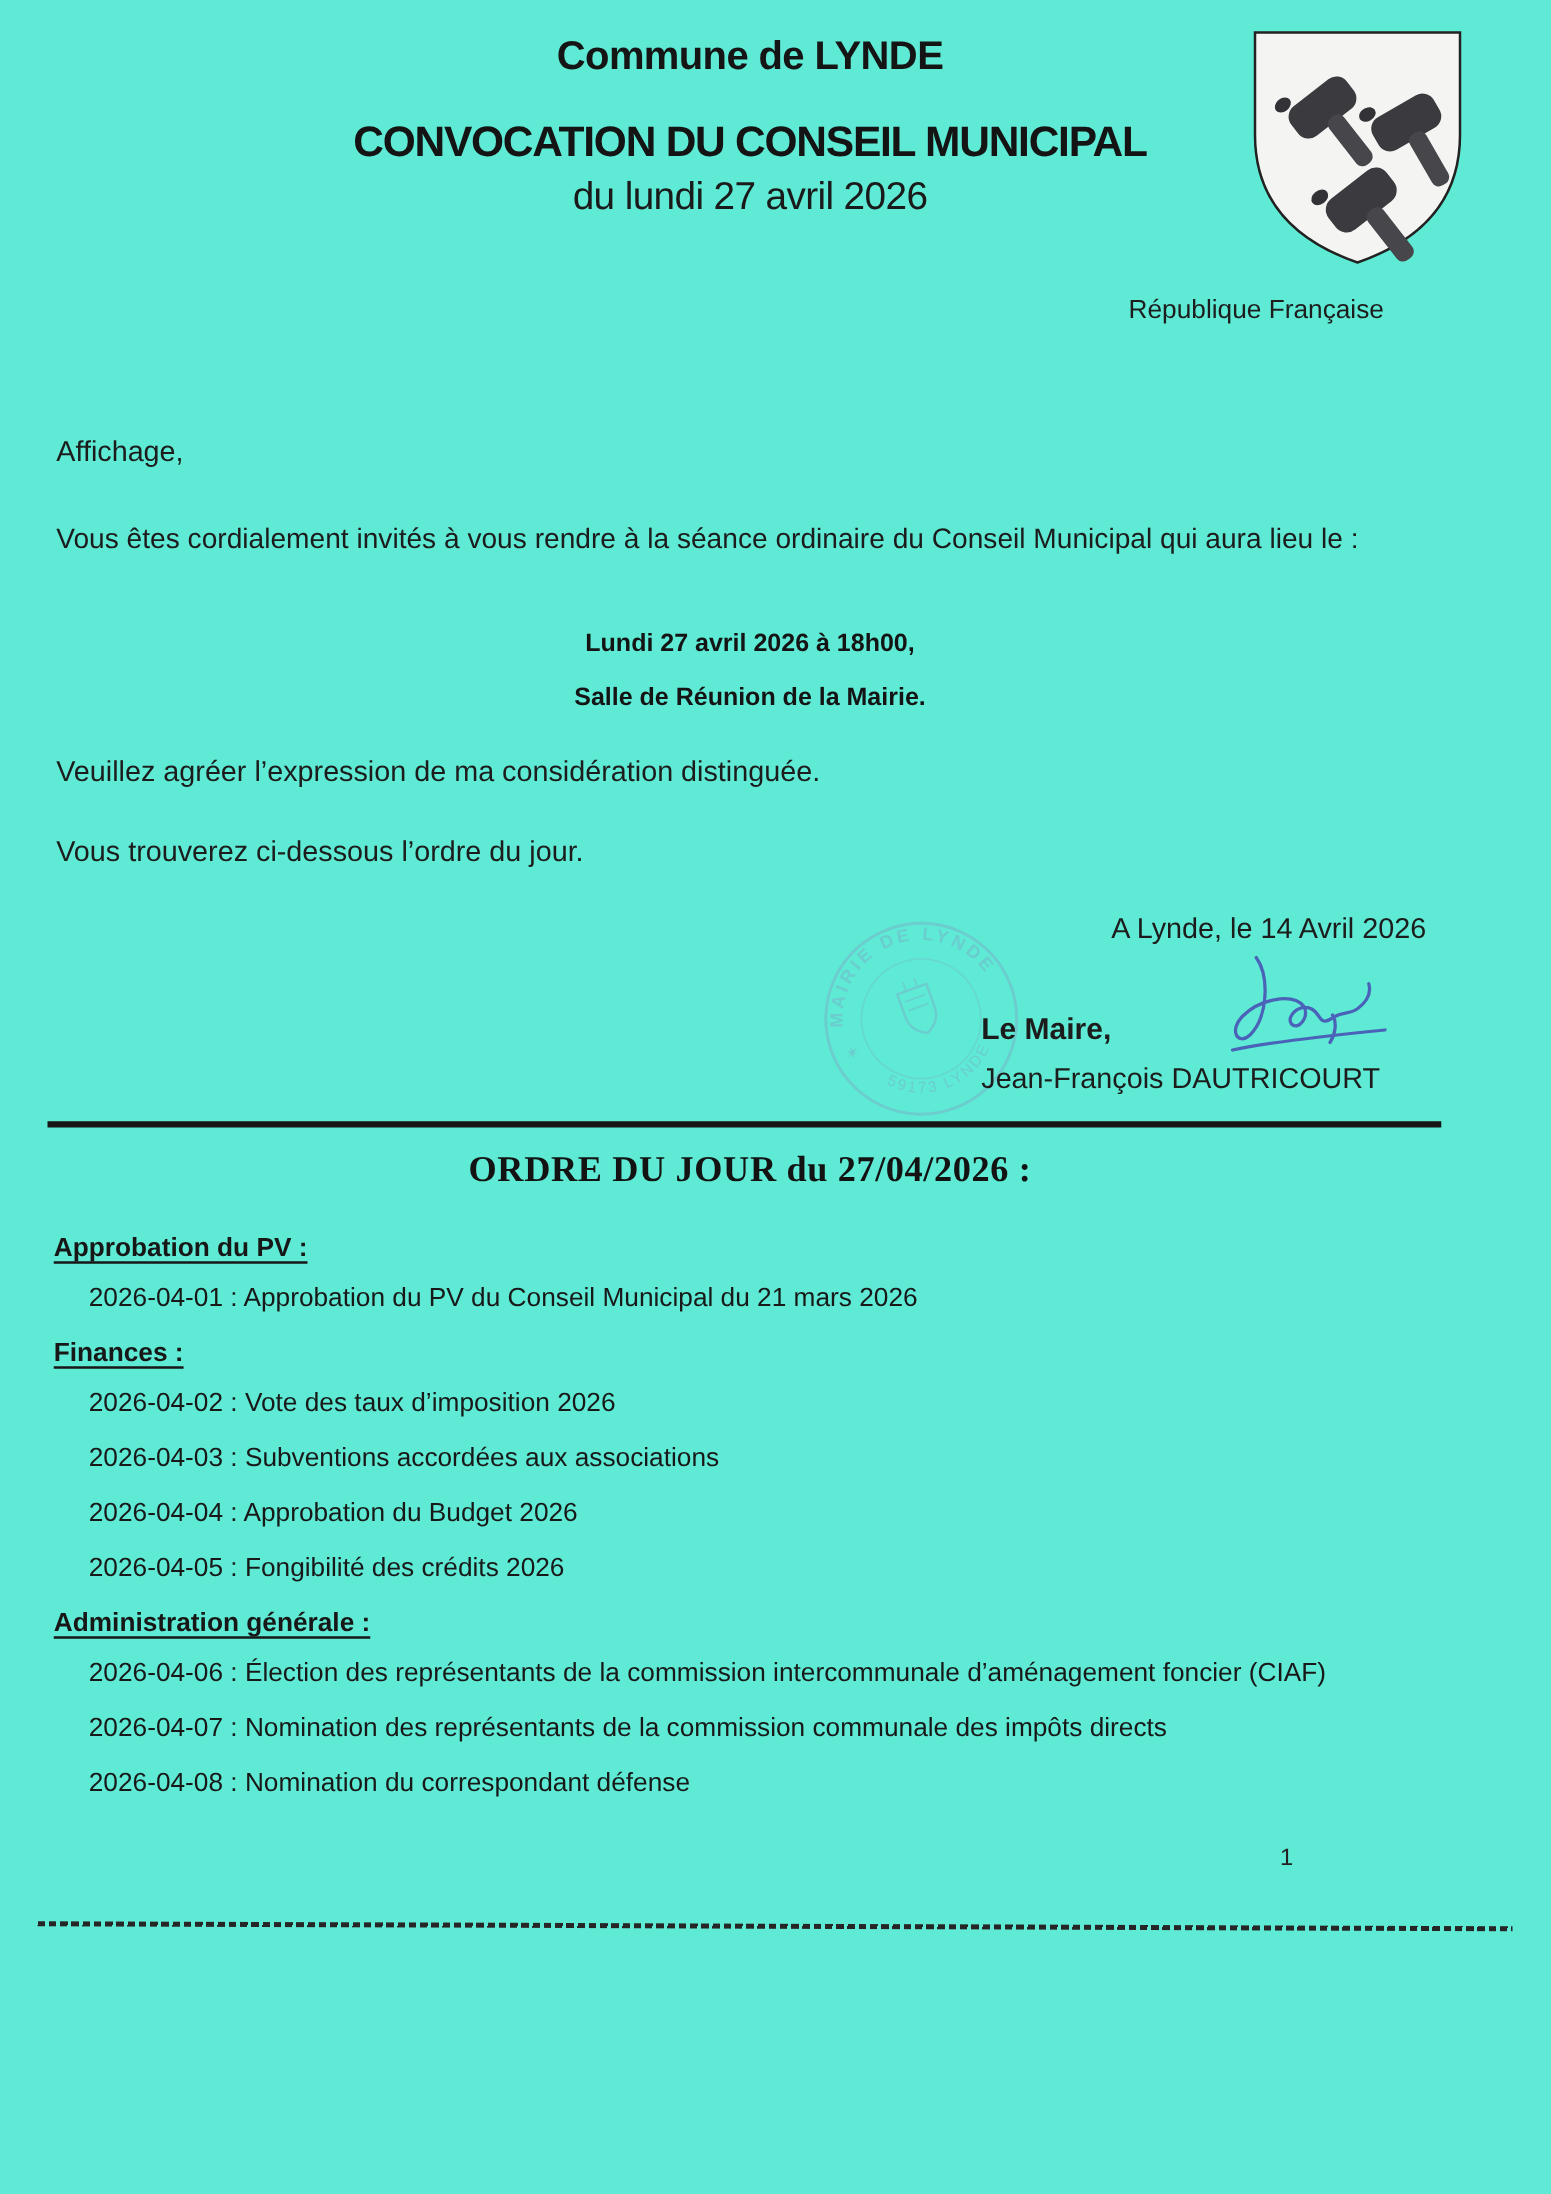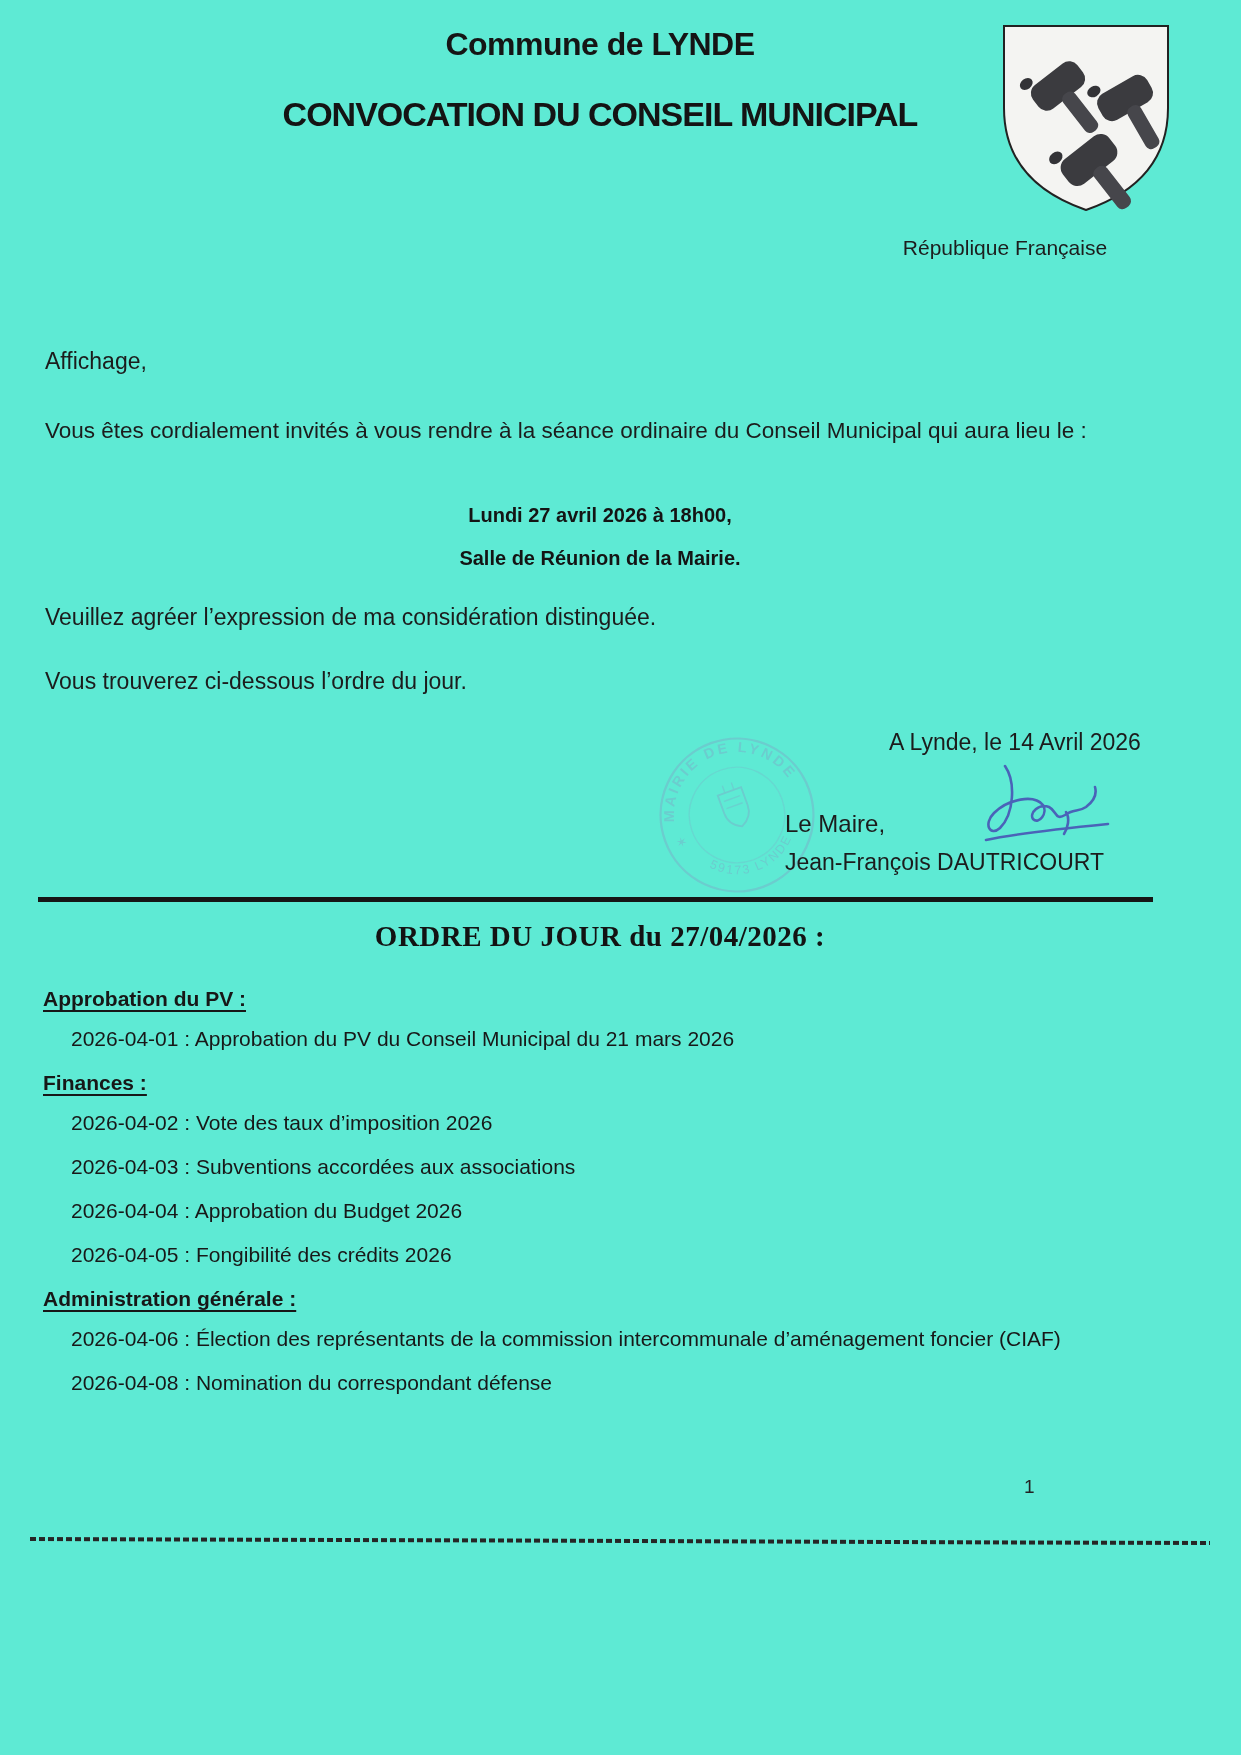--- a/index.html
+++ b/index.html
@@ -20,21 +20,21 @@
   .convocation-date{font-size:31px;font-weight:400;letter-spacing:-0.5px;color:#1a1a1a;line-height:38px;margin-top:4px;}
   .coat-of-arms{position:absolute;left:998px;top:20px;width:176px;height:196px;}
   .republique{position:absolute;left:860px;top:236px;width:290px;text-align:center;font-size:21px;color:#1d1d1d;}
   
   .addressee{position:absolute;left:45px;top:348px;font-size:23px;}
   .intro-par{position:absolute;left:45px;top:414px;width:1113px;font-size:22.5px;line-height:34px;text-align:justify;}
   .meeting-block{position:absolute;left:45px;top:494px;width:1110px;text-align:center;font-weight:700;font-size:20px;line-height:43px;color:#141414;}
   .courtesy{position:absolute;left:45px;top:604px;font-size:23px;}
   .below-note{position:absolute;left:45px;top:668px;font-size:23px;}
   .place-date{position:absolute;left:868px;top:729px;font-size:23px;margin-left:21px;}
-  .signer-title{position:absolute;left:785px;top:810px;font-size:24px;font-weight:400;}
+  .signer-title{position:absolute;left:785px;top:810px;font-size:24px;font-weight:700;}
   .signer-name{position:absolute;left:785px;top:849px;font-size:23px;}
   .stamp{position:absolute;left:653px;top:731px;width:168px;height:168px;opacity:.8;}
   .signature{position:absolute;left:948px;top:756px;width:170px;height:100px;}
   
   .heavy-rule{position:absolute;left:38px;top:897px;width:1115px;height:5px;background:#161616;}
   .agenda-heading{
     position:absolute;left:30px;top:920px;width:1140px;text-align:center;
     font-family:"Liberation Serif", serif;font-weight:700;font-size:29px;color:#131313;letter-spacing:.5px;
   }
   .agenda{position:absolute;left:43px;top:986px;width:1153px;}
@@ -52,20 +52,21 @@
   .page-number{position:absolute;left:1024px;top:1476px;font-size:19px;color:#222;}
 </style>
 </head>
 <body>
 
 <div class="page">
 
   <div class="header-block">
     <div class="commune-title">Commune de LYNDE</div>
     <div class="convocation-title">CONVOCATION DU CONSEIL MUNICIPAL</div>
+    <div class="convocation-date">du lundi 27 avril 2026</div>
   </div>
 
   <svg class="coat-of-arms" viewBox="0 0 176 196" aria-hidden="true">
     <defs>
       <g id="mallet">
         <rect x="-32" y="-17" width="64" height="34" rx="12" fill="#3b3b3f"></rect>
         <rect x="-7" y="12" width="17" height="54" rx="7" fill="#46464b"></rect>
         <ellipse cx="-27" cy="-24" rx="8" ry="6" fill="#333337"></ellipse>
       </g>
     </defs>
@@ -133,19 +134,20 @@
       <div>
         <div class="section-title">Finances :</div>
         <div class="agenda-item">2026-04-02 : Vote des taux d’imposition 2026</div>
         <div class="agenda-item">2026-04-03 : Subventions accordées aux associations</div>
         <div class="agenda-item">2026-04-04 : Approbation du Budget 2026</div>
         <div class="agenda-item">2026-04-05 : Fongibilité des crédits 2026</div>
       </div>
       <div>
         <div class="section-title">Administration générale :</div>
         <div class="agenda-item">2026-04-06 : Élection des représentants de la commission intercommunale d’aménagement foncier (CIAF)</div>
+        <div class="agenda-item">2026-04-07 : Nomination des représentants de la commission communale des impôts directs</div>
         <div class="agenda-item">2026-04-08 : Nomination du correspondant défense</div>
       </div>
     </div>
 
   <div class="dashed-rule"></div>
   <div class="page-number">1</div>
 </div>
 
 </body></html>

